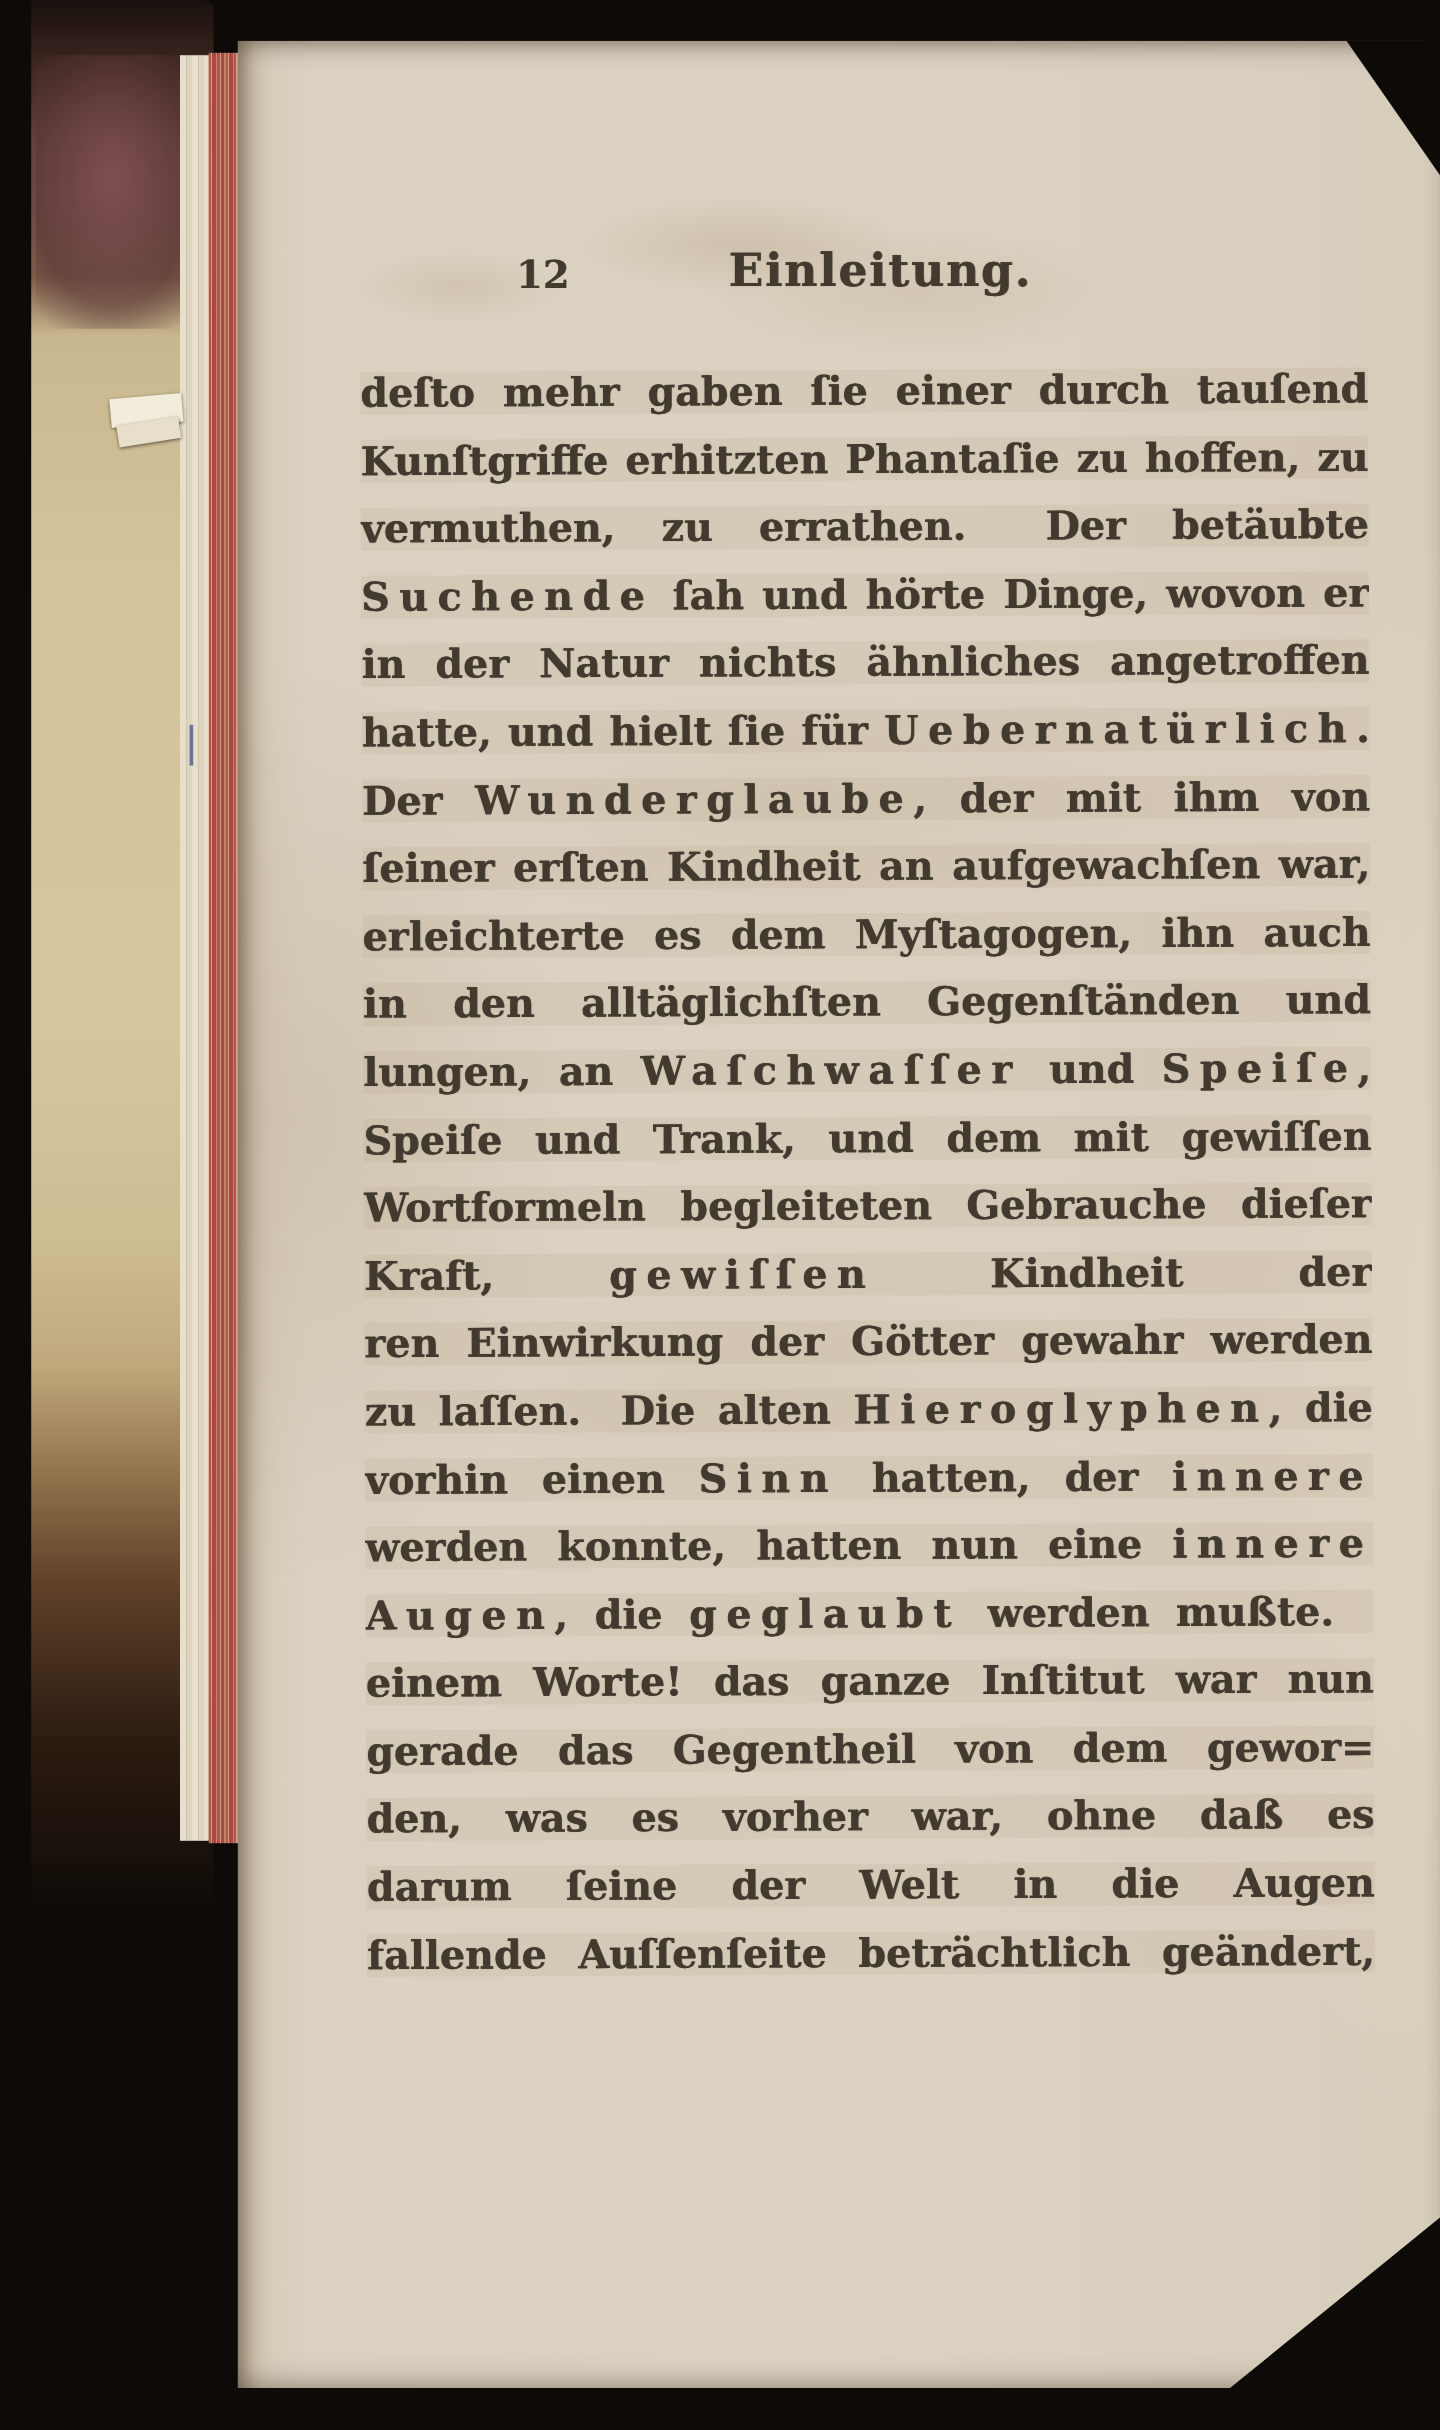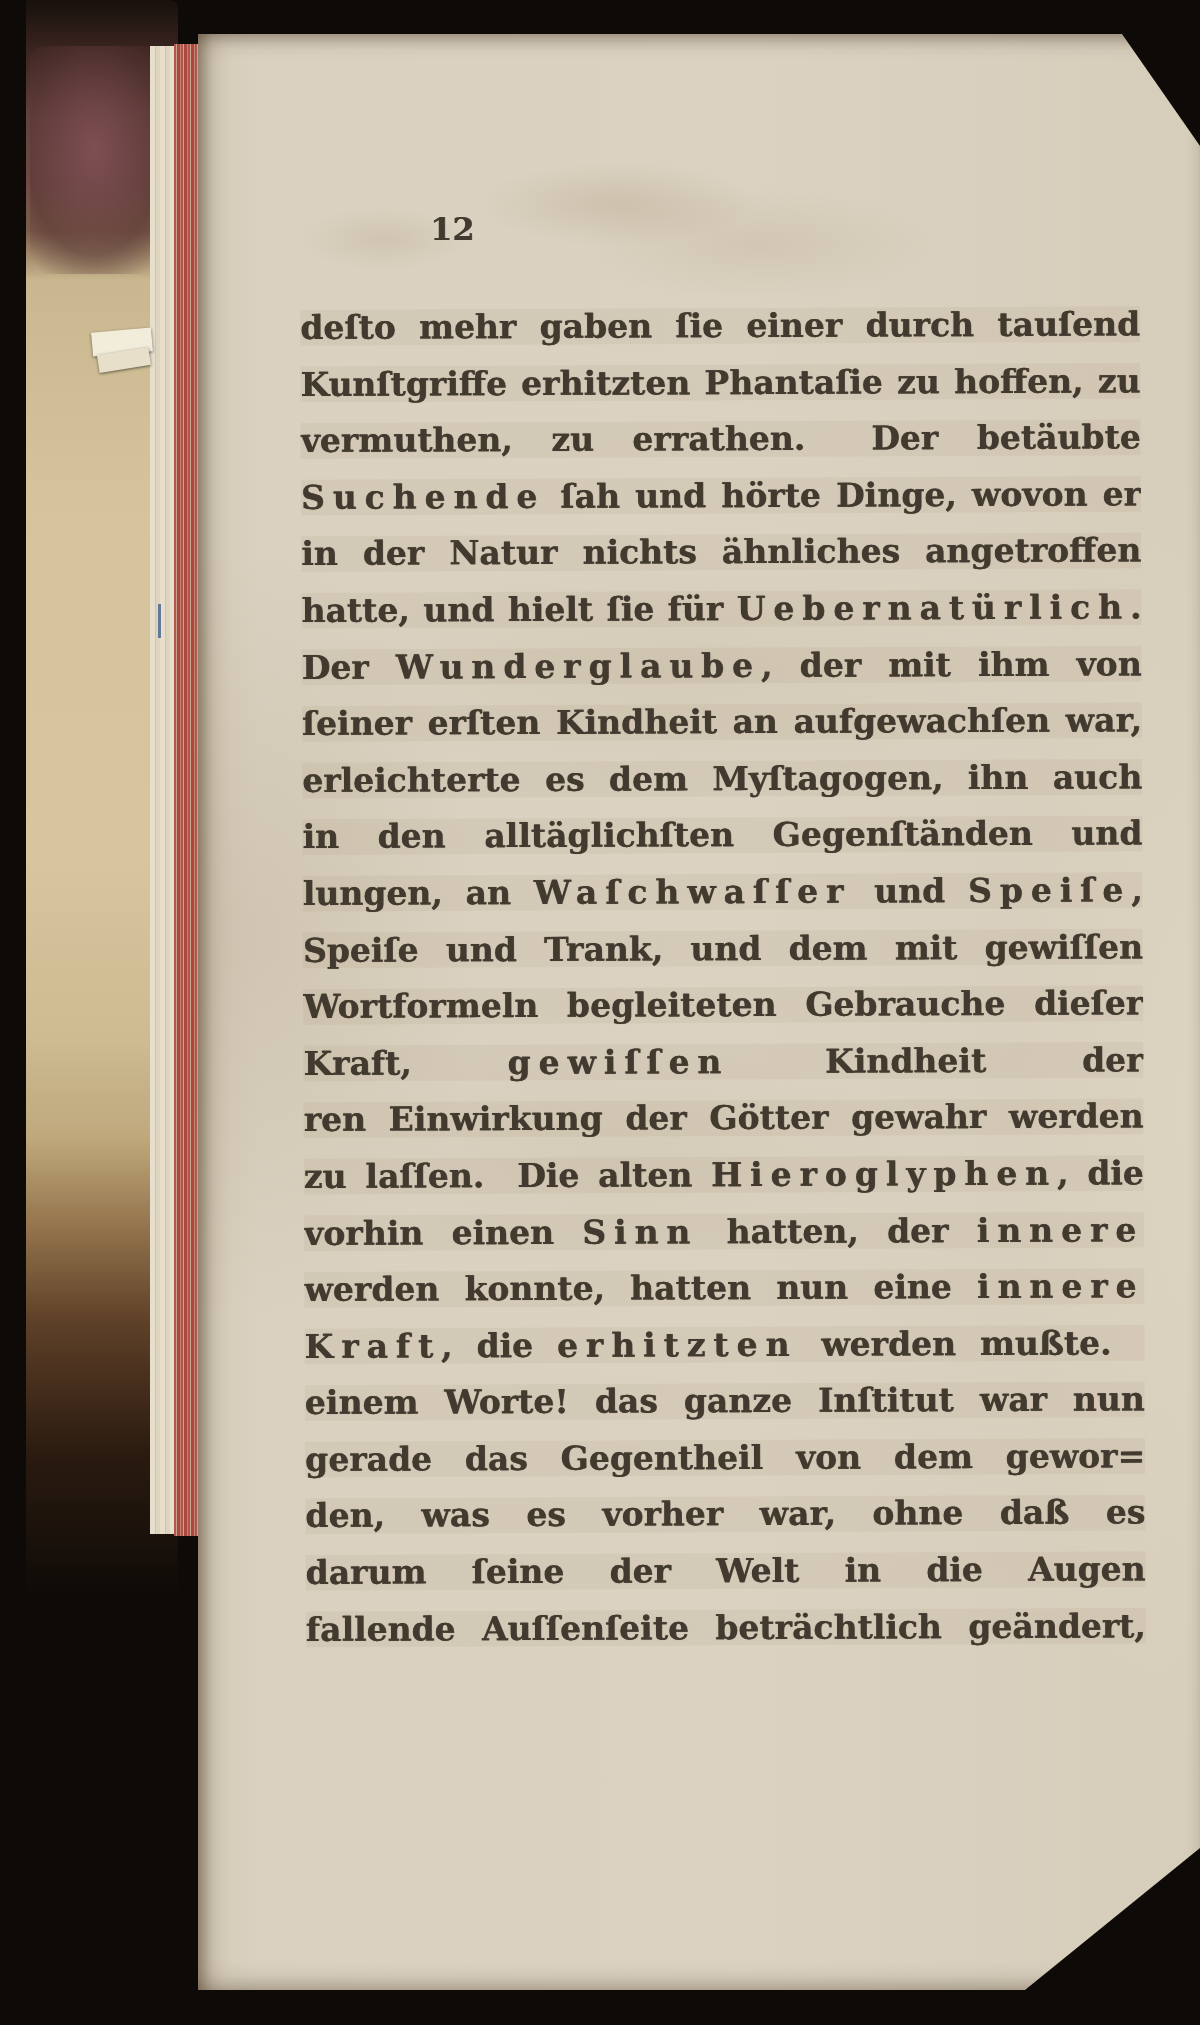--- a/index.html
+++ b/index.html
@@ -88,20 +88,21 @@
 <div class="blue-mark"></div>
 <div class="slip slip1"></div>
 <div class="slip slip2"></div>
 
 <div class="page">
   <div class="corner tr"></div>
   <div class="corner br"></div>
 
   <div class="header">
     <span class="page-number">12</span>
+    <span class="page-heading">Einleitung.</span>
   </div>
 
   <div class="body" id="body-lines">
       <div class="line"><span>deſto mehr gaben ſie einer durch tauſend</span></div>
       <div class="line"><span>Kunſtgriffe erhitzten Phantaſie zu hoffen, zu</span></div>
       <div class="line"><span>vermuthen, zu errathen.  </span><span>Der betäubte</span></div>
       <div class="line"><span class="sp">Suchende</span><span> ſah und hörte Dinge, wovon er</span></div>
       <div class="line"><span>in der Natur nichts ähnliches angetroffen</span></div>
       <div class="line"><span>hatte, und hielt ſie für </span><span class="sp">Uebernatürlich</span><span>.</span></div>
       <div class="line"><span>Der </span><span class="sp">Wunderglaube</span><span>, der mit ihm von</span></div>
@@ -109,20 +110,20 @@
       <div class="line"><span>erleichterte es dem Myſtagogen, ihn auch</span></div>
       <div class="line"><span>in den alltäglichſten Gegenſtänden und Hand=</span></div>
       <div class="line"><span>lungen, an </span><span class="sp">Waſchwaſſer</span><span> und </span><span class="sp">Speiſe</span><span>,</span></div>
       <div class="line"><span>Speiſe und Trank, und dem mit gewiſſen</span></div>
       <div class="line"><span>Wortformeln begleiteten Gebrauche dieſer</span></div>
       <div class="line"><span>Kraft, </span><span class="sp">gewiſſen</span><span> Kindheit der </span><span class="sp">unſichtba=</span></div>
       <div class="line"><span>ren Einwirkung der Götter gewahr werden</span></div>
       <div class="line"><span>zu laſſen. </span><span>Die alten </span><span class="sp">Hieroglyphen</span><span>, die</span></div>
       <div class="line"><span>vorhin einen </span><span class="sp">Sinn</span><span> hatten, der </span><span class="sp">innere</span></div>
       <div class="line"><span>werden konnte, hatten nun eine </span><span class="sp">innere</span></div>
-      <div class="line"><span class="sp">Kraft</span><span>, die </span><span class="sp">erhitzten</span><span> werden mußte. Mit</span></div>
+      <div class="line"><span class="sp">Augen</span><span>, die </span><span class="sp">geglaubt</span><span> werden mußte. Mit</span></div>
       <div class="line"><span>einem Worte! das ganze Inſtitut war nun</span></div>
       <div class="line"><span>gerade das Gegentheil von dem gewor=</span></div>
       <div class="line"><span>den, was es vorher war, ohne daß es</span></div>
       <div class="line"><span>darum ſeine der Welt in die Augen</span></div>
       <div class="line"><span>fallende Auſſenſeite beträchtlich geändert,</span></div>
     </div>
 </div>
 
 </body></html>

